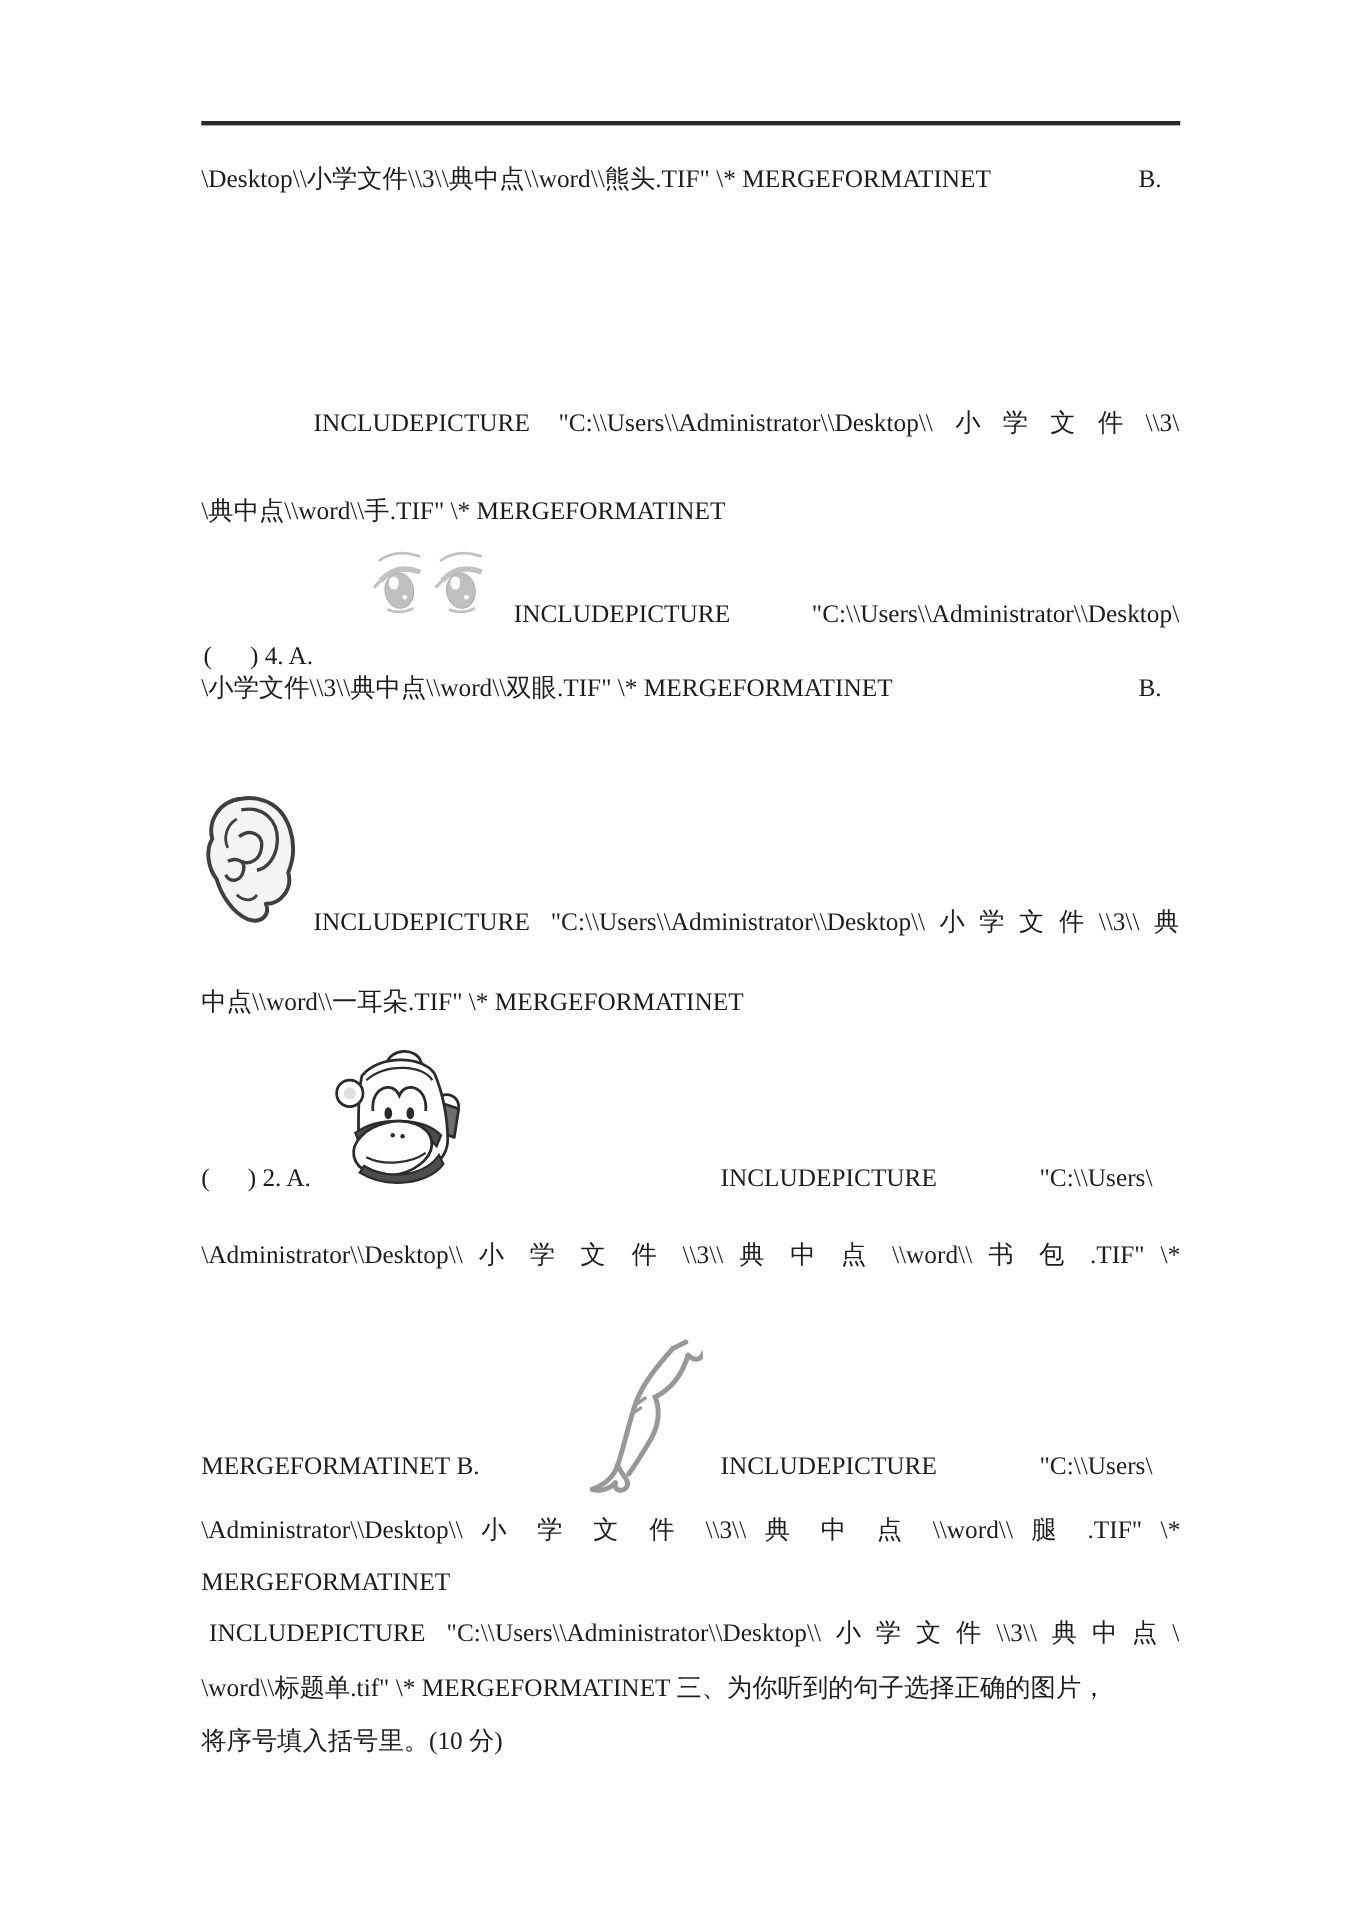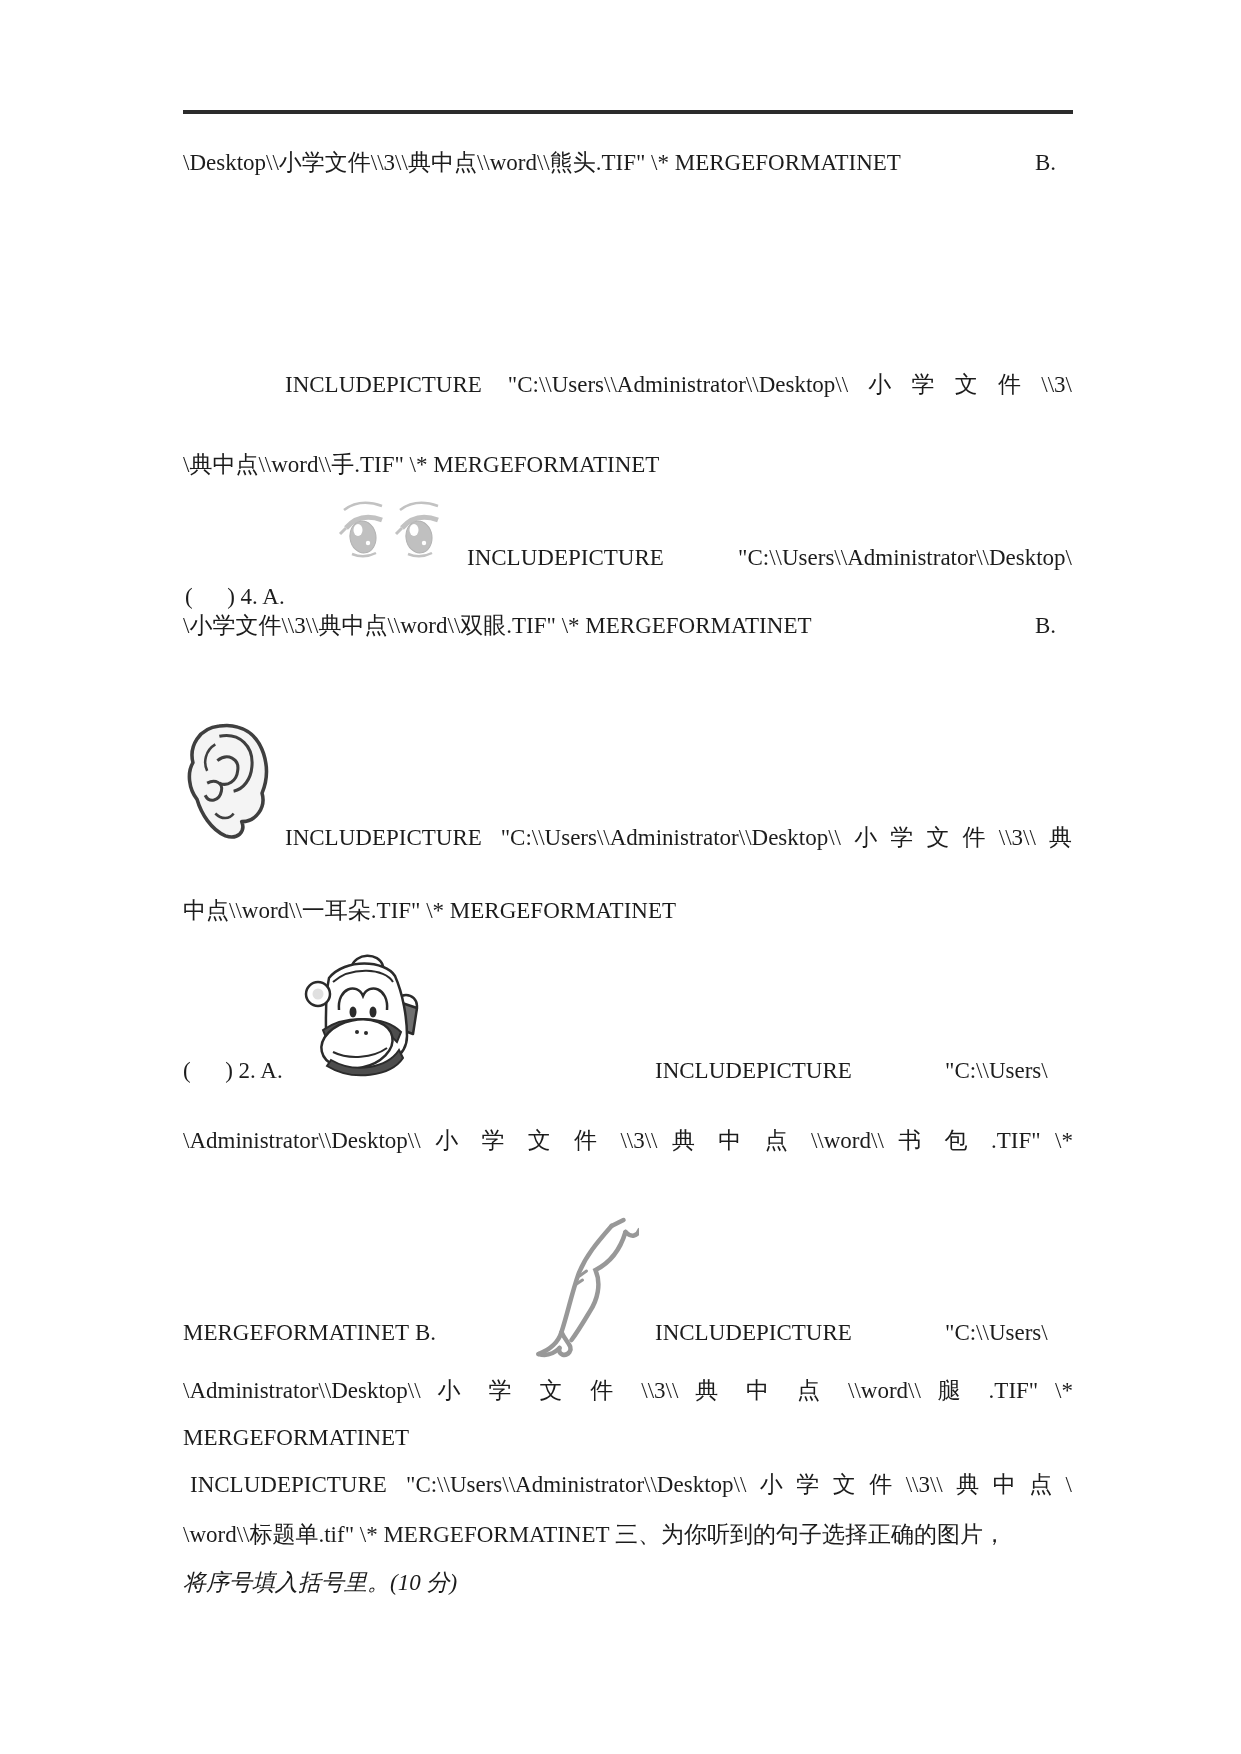--- a/index.html
+++ b/index.html
@@ -110,15 +110,15 @@
   <div class="ln" style="left:183px;top:1318px;">MERGEFORMATINET</div>
   <div class="ln" style="left:415px;top:1318px;">B.</div>
   <div class="ln" style="left:655px;top:1318px;">INCLUDEPICTURE</div>
   <div class="ln" style="left:945px;top:1318px;">"C:\\Users\</div>
 
   <div class="ln just" style="left:183px;top:1376px;width:890px;">\Administrator\\Desktop\\ 小 学 文 件 \\3\\ 典 中 点 \\word\\ 腿 .TIF" \*</div>
   <div class="ln" style="left:183px;top:1423px;">MERGEFORMATINET</div>
 
   <div class="ln just" style="left:190px;top:1470px;width:882px;">INCLUDEPICTURE  "C:\\Users\\Administrator\\Desktop\\小学文件\\3\\典中点\</div>
   <div class="ln" style="left:183px;top:1520px;">\word\\标题单.tif" \* MERGEFORMATINET 三、为你听到的句子选择正确的图片，</div>
-  <div class="ln" style="left:183px;top:1568px;font-style:italic;">将序号填入括号里。(10 分)</div>
+  <div class="ln" style="left:183px;top:1568px;">将序号填入括号里。(10 分)</div>
 
 </div>
 
 </body></html>

